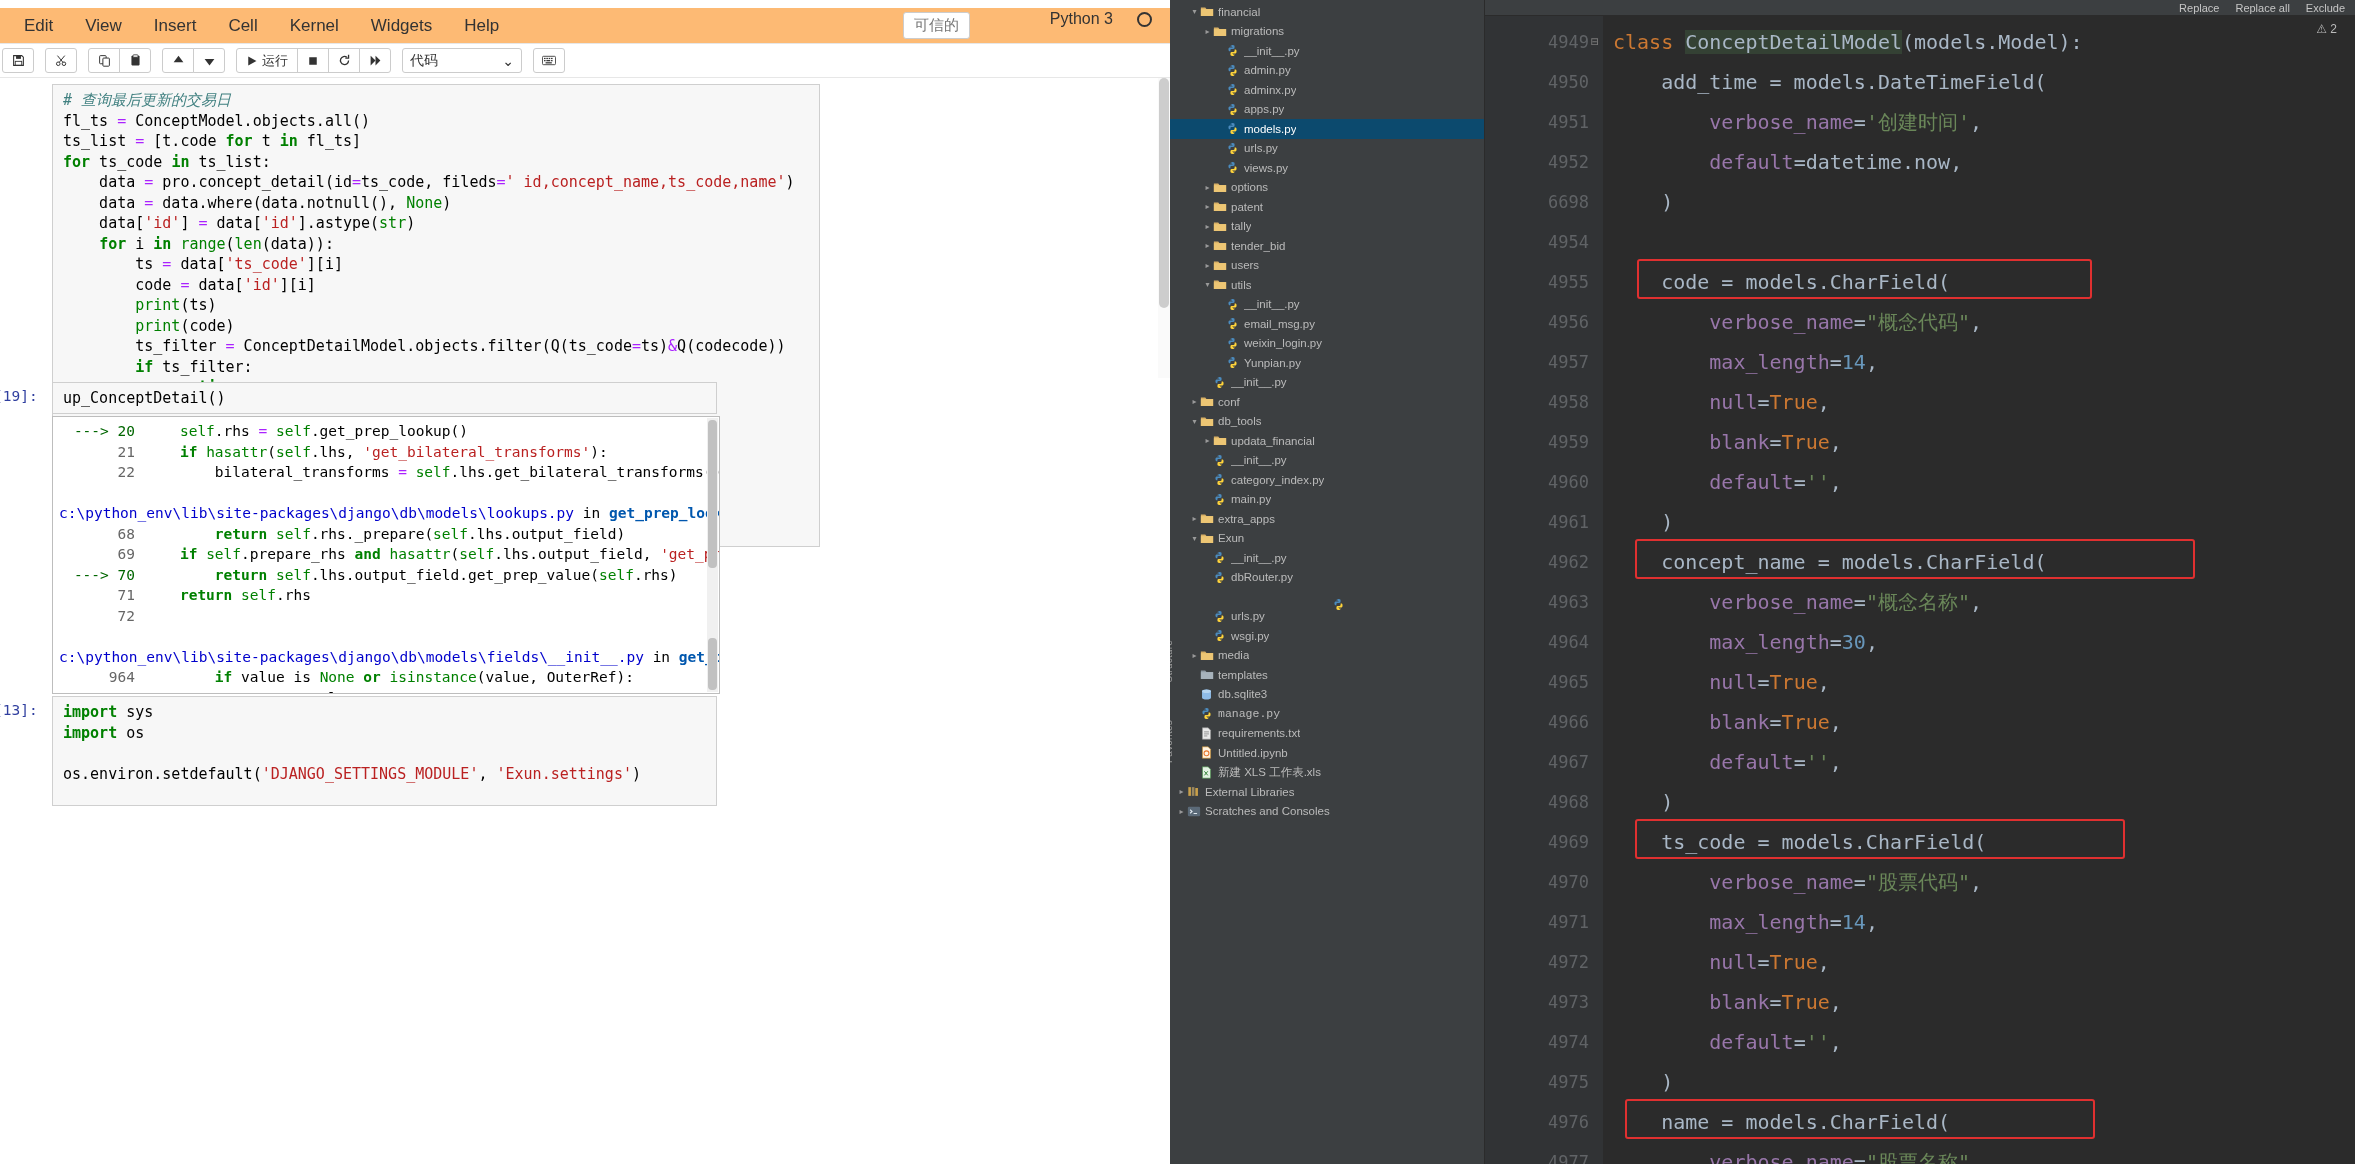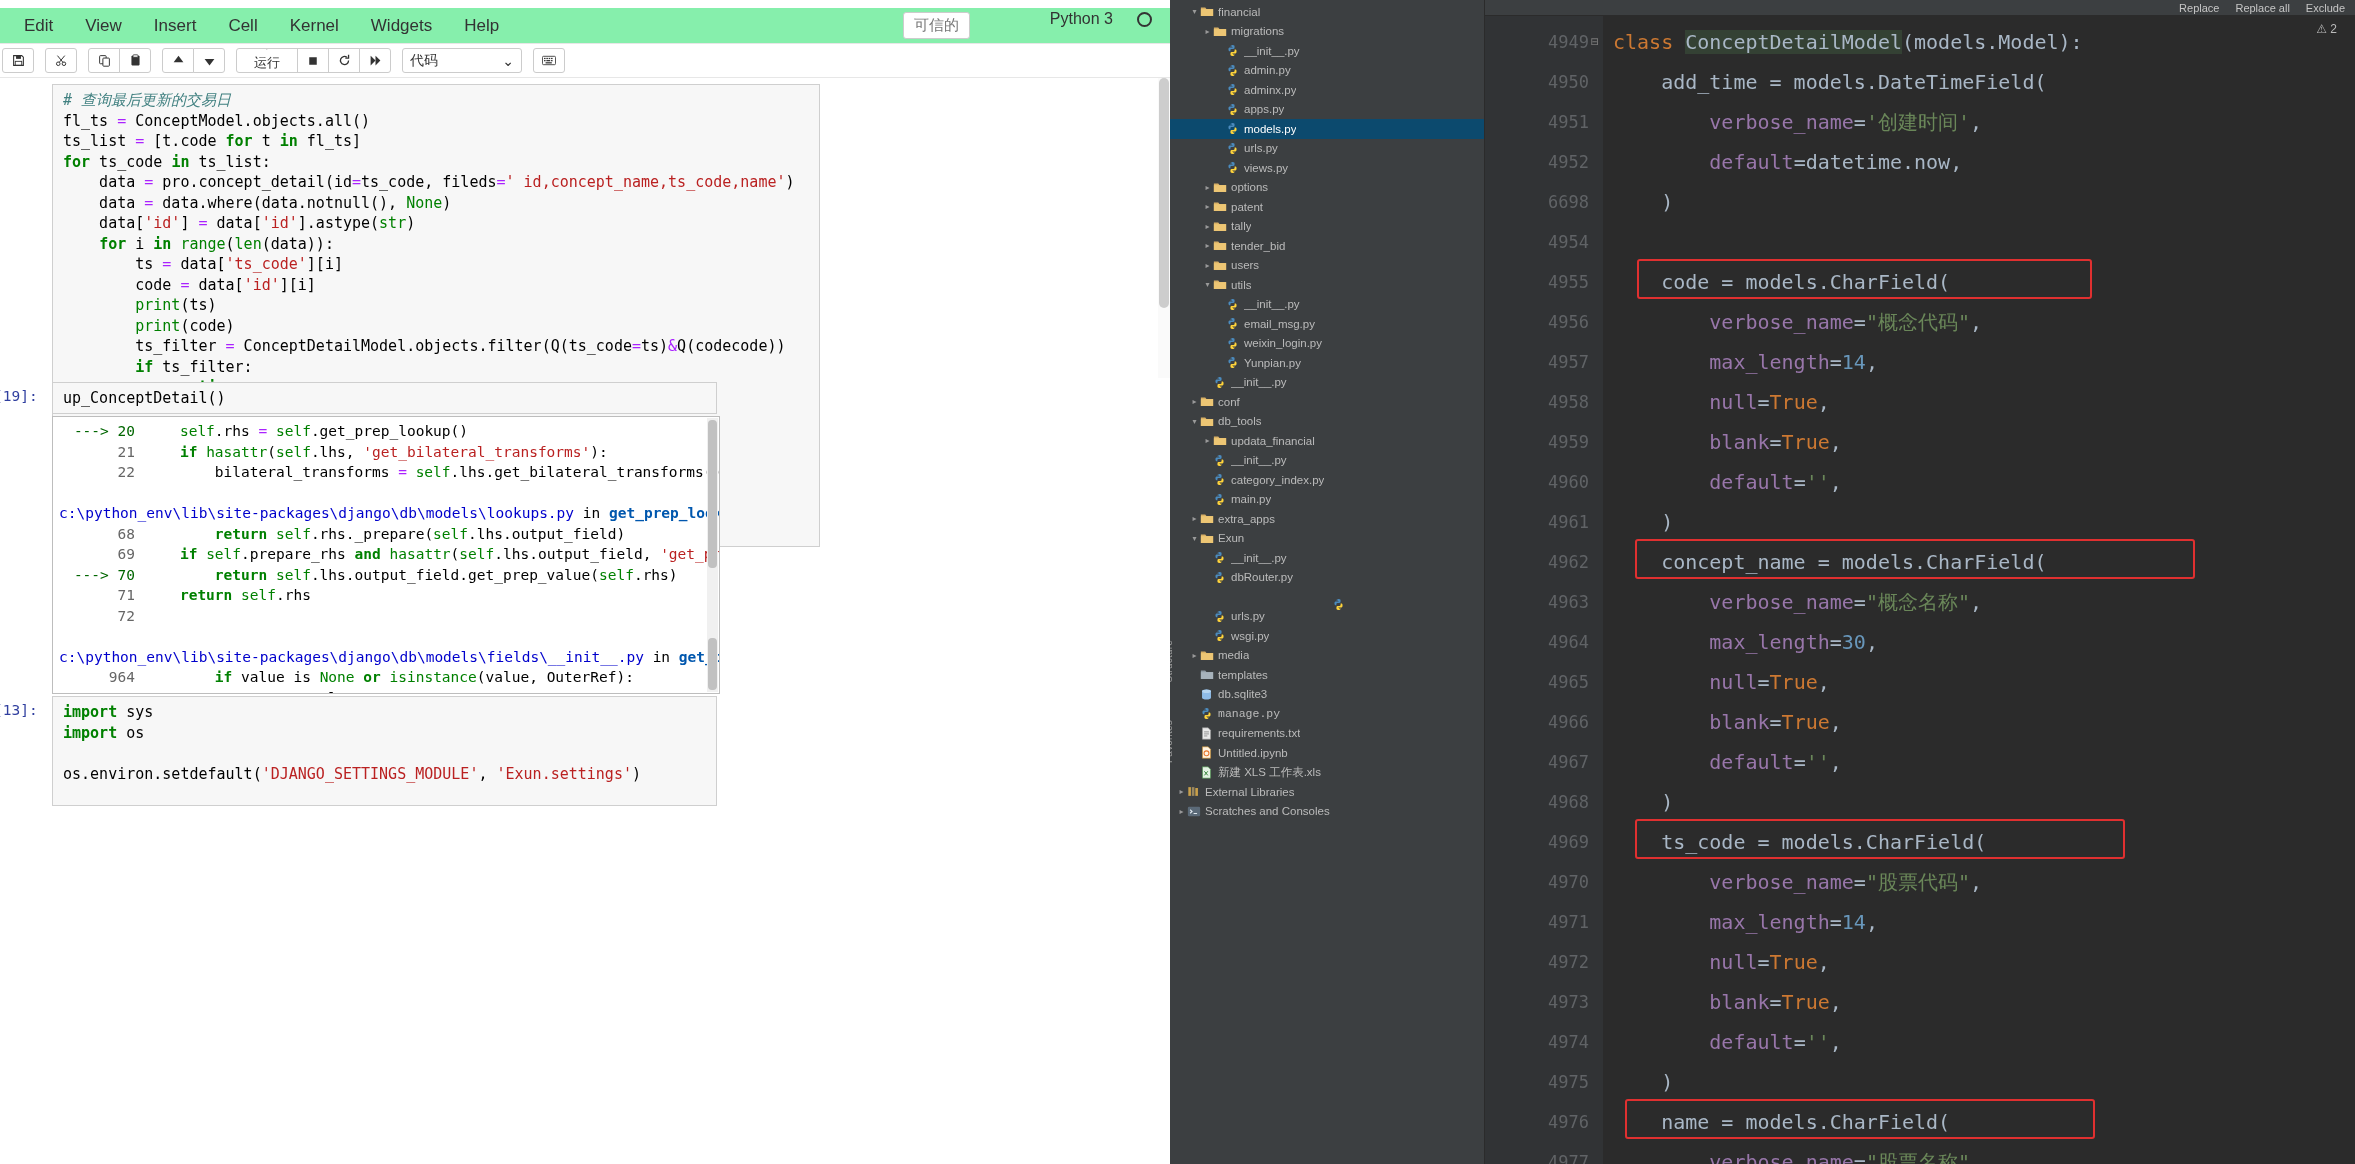--- a/index.html
+++ b/index.html
@@ -87,21 +87,21 @@
              font-family:"Liberation Sans",sans-serif; }
 
   
   #jupyter {
     position:absolute; left:0; top:0; width:1170px; height:1164px;
     background:#ffffff; overflow:hidden;
     font-family:"Liberation Sans", sans-serif;
   }
   #jp-menubar {
     position:absolute; left:0; top:8px; width:1170px; height:36px;
-    background:#86efac; border-bottom:1px solid #e7e7e7;
+    background:#fdba74; border-bottom:1px solid #e7e7e7;
     display:flex; align-items:center; padding-left:8px;
   }
   .jp-menu {
     font-size:17px; color:#333; padding:0 16px; line-height:36px; cursor:default;
   }
   #jp-kernelinfo {
     position:absolute; right:18px; top:10px; display:flex; align-items:center; gap:24px;
     font-size:16px; color:#333;
   }
   #jp-trust {
@@ -118,21 +118,20 @@
     position:absolute; left:0; top:44px; width:1170px; height:34px;
     background:#fff; border-bottom:1px solid #e7e7e7;
     display:flex; align-items:center; padding-left:2px; gap:0;
   }
   .tbgroup { display:flex; margin-right:11px; }
   .tbtn {
     height:25px; min-width:32px; border:1px solid #ccc; background:#fff;
     display:flex; align-items:center; justify-content:center;
     font-size:13px; color:#333; padding:0 5px;
     margin-left:-1px;
-    flex-direction:column;
   }
   .tbgroup .tbtn:first-child { border-radius:3px 0 0 3px; margin-left:0; }
   .tbgroup .tbtn:last-child { border-radius:0 3px 3px 0; }
   .tbgroup .tbtn:only-child { border-radius:3px; }
   .tbtn.wide { min-width:62px; gap:4px; }
   #jp-celltype {
     height:25px; width:120px; border:1px solid #ccc; border-radius:3px;
     background:#fff; display:flex; align-items:center;
     justify-content:space-between; padding:0 7px; font-size:14px; color:#333;
     margin-right:11px;

